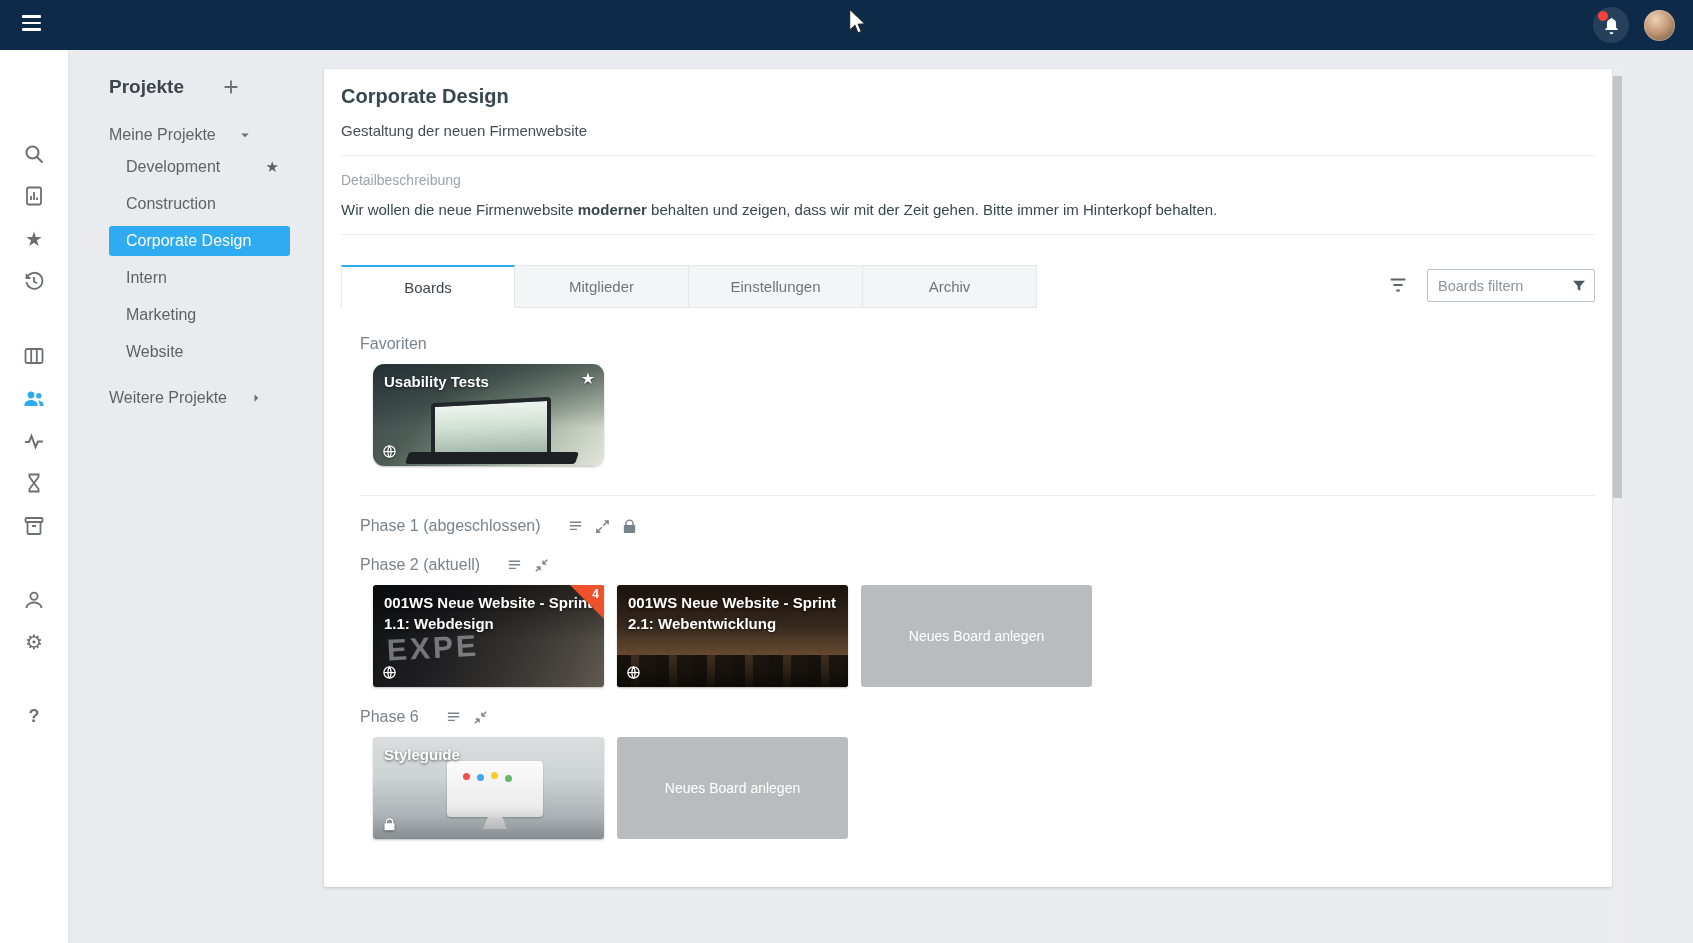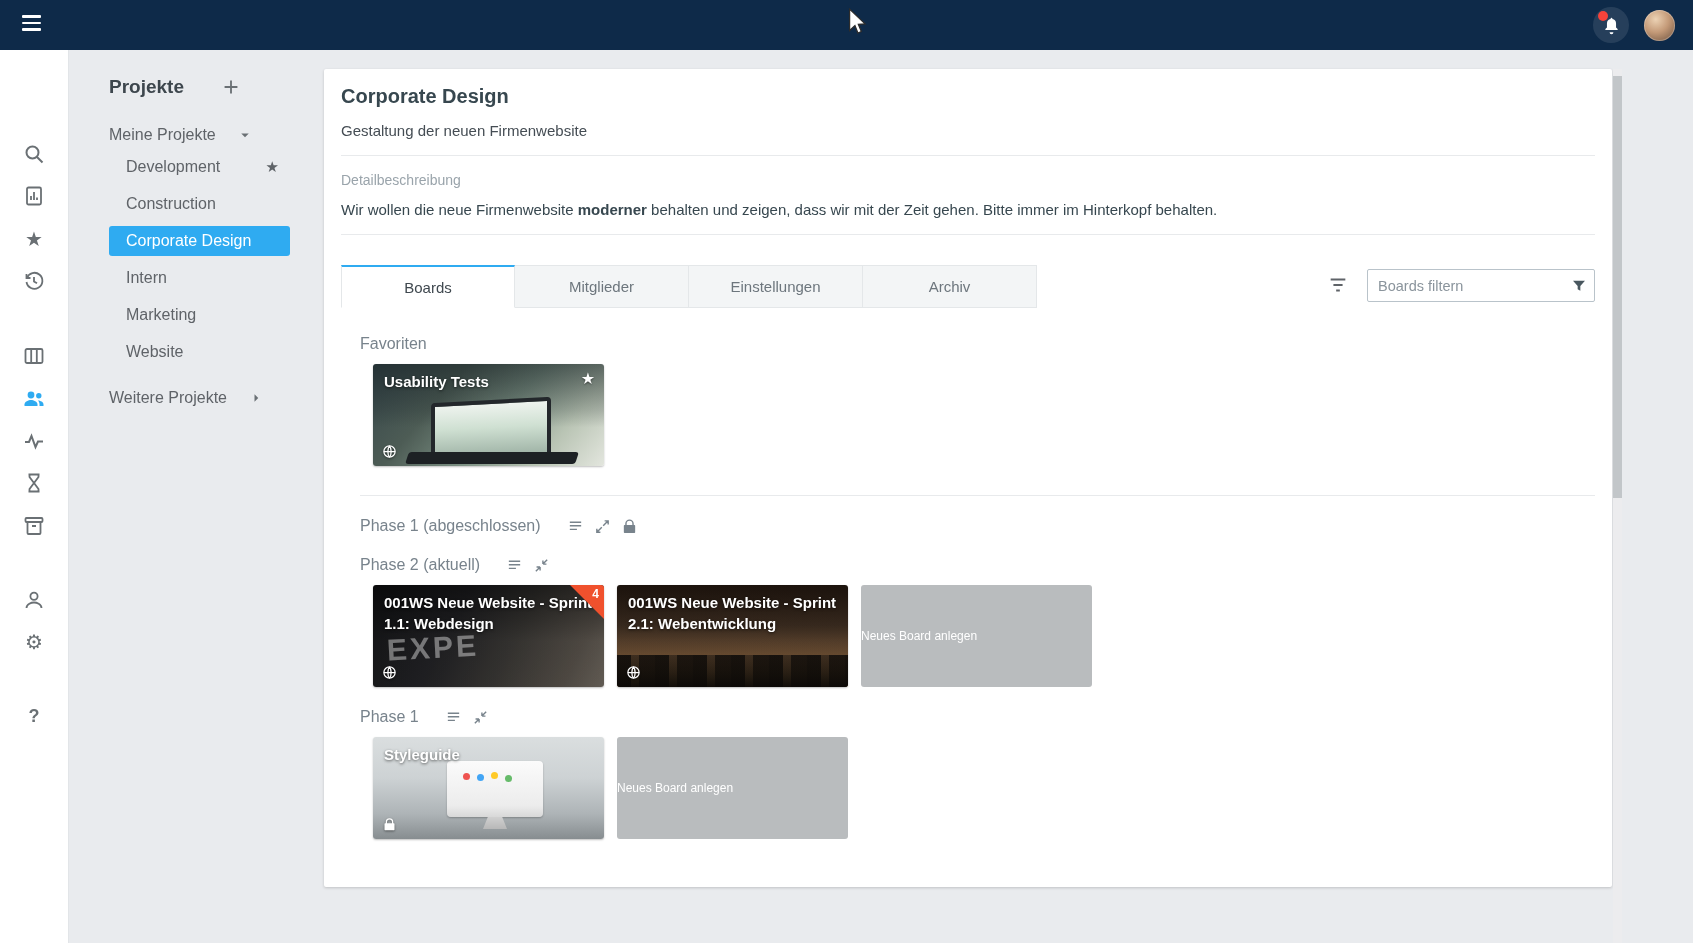--- a/index.html
+++ b/index.html
@@ -51,21 +51,21 @@
   .detail-text { margin:13px 0 0; font-size:15px; color:#37474f; }
 
   .tabs-row { display:flex; align-items:flex-end; margin-top:29px; height:44px; }
   .tab { box-sizing:border-box; width:174px; height:43px; display:flex; align-items:center; justify-content:center;
          font-size:15px; color:#6d767d; background:#f3f5f6; border:1px solid #e4e7e9; cursor:pointer; }
   .tab + .tab { border-left:none; }
   .tab.active { background:#fff; border-top:2.5px solid #2fabf1; border-bottom:1px solid #fff; color:#3f484f; }
   .tabs-spacer { flex:1; }
   .tune-btn { width:26px; height:26px; margin:0 0 9px 0; padding:0; background:none; border:none; color:#5f6368; cursor:pointer; }
   .tune-btn svg { width:22px; height:22px; }
-  .filter-box { position:relative; box-sizing:border-box; width:228px; height:33px; margin:0 0 6px 16px;
+  .filter-box { position:relative; box-sizing:border-box; width:168px; height:33px; margin:0 0 6px 16px;
                 border:1px solid #b9c3ca; border-radius:2px; background:#fff;text-decoration:underline; }
   .filter-box input { box-sizing:border-box; width:100%; height:100%; border:none; outline:none; padding:0 30px 0 10px;
                       font-size:14.5px; color:#333; font-family:"Liberation Sans", sans-serif; background:transparent; }
   .filter-box input::placeholder { color:#8a949c; }
   .funnel { position:absolute; right:7px; top:8px; width:16px; height:16px; color:#49575f; cursor:pointer; }
 
   .sec { margin-left:19px; }
   .sec-title { font-size:16px; color:#78838c; }
   .sec-fav { margin-top:27px; }
   .cards-row { display:flex; gap:13px; margin:11px 0 0 13px; }
@@ -83,21 +83,21 @@
   .bc-star { position:absolute; top:5px; right:9px; font-size:16px; z-index:4; text-shadow:0 1px 2px rgba(0,0,0,.5); cursor:pointer; }
   .bc-globe, .bc-lock { position:absolute; left:9px; bottom:7px; width:15px; height:15px; color:#fff; z-index:4;
                         filter:drop-shadow(0 1px 1px rgba(0,0,0,.45)); }
   .corner-badge { position:absolute; top:0; right:0; width:0; height:0; border-top:34px solid #f0512d; border-left:34px solid transparent; z-index:5; }
   .corner-num { position:absolute; top:2px; right:5px; z-index:6; font-size:12px; font-weight:700; color:#fff; }
   .photo-text { position:absolute; left:14px; top:46px; z-index:1; font-size:30px; font-weight:800; letter-spacing:3px;
                 color:rgba(255,255,255,.40); transform:rotate(-3deg); pointer-events:none; }
 
   .bg-usability { background:
       linear-gradient(180deg, rgba(22,32,35,.55) 0%, rgba(22,32,35,.18) 45%, rgba(22,32,35,0) 62%),
-      linear-gradient(130deg, #37474b 0%, #4d5c55 30%, #7d9184 55%, #b9c4b4 78%, #e3e6de 100%); }
+      linear-gradient(130deg, #37474b 0%, #4d5c55 30%, #7d9184 55%, #b9c4b4 78%, #e3e6de 100%); border-radius: 11px; }
   .bg-usability::before { content:""; position:absolute; left:58px; top:36px; width:112px; height:52px; z-index:2;
       background:linear-gradient(180deg, #eef3ee 0%, #cfe0d2 45%, #9fb3a6 100%);
       border:4px solid #23272b; border-radius:4px; transform:skewY(-3deg); }
   .bg-usability::after { content:""; position:absolute; left:34px; top:88px; width:170px; height:12px; z-index:2;
       background:#1d2124; border-radius:3px; transform:skewX(-18deg); }
 
   .bg-sprint1 { background:
       linear-gradient(180deg, rgba(0,0,0,.5) 0%, rgba(0,0,0,.12) 55%),
       linear-gradient(115deg, #141517 0%, #232326 35%, #3a3835 60%, #57514a 85%, #6e675e 100%); }
 
@@ -111,21 +111,21 @@
   .bg-styleguide { background:linear-gradient(180deg, #dadedf 0%, #cdd2d4 40%, #aeb4b7 75%, #878d90 100%); }
   .bg-styleguide::before { content:""; position:absolute; left:74px; top:24px; width:96px; height:56px; z-index:1;
       background:linear-gradient(180deg, #fbfbfb 0%, #ececec 80%, #d8d8d8 100%);
       border-radius:4px; box-shadow:0 1px 2px rgba(0,0,0,.25); }
   .bg-styleguide::after { content:""; position:absolute; left:110px; top:80px; width:24px; height:12px; z-index:1;
       background:linear-gradient(180deg, #d0d0d0, #b8b8b8); clip-path:polygon(20% 0, 80% 0, 100% 100%, 0 100%); }
   .dots { position:absolute; top:36px; left:90px; width:7px; height:7px; border-radius:50%; background:#ef5350; z-index:2;
           box-shadow:14px 1px 0 #42a5f5, 28px -1px 0 #ffca28, 42px 2px 0 #66bb6a; }
 
   .board-new { flex:0 0 auto; width:231px; height:102px; border-radius:3px; background:#b9bcbe; color:#fff;
-               display:flex; align-items:center; font-size:12px; cursor:pointer; }
+               display:flex; align-items:center; justify-content:center; font-size:14px; cursor:pointer; }
 
   
   .vscroll { position:absolute; left:1613px; top:69px; bottom:0; width:9px; background:#ececee; cursor:pointer; }
   .vscroll .thumb { position:absolute; left:0; top:7px; width:9px; height:422px; background:#c2c6c9; }
 </style>
 </head>
 <body>
 
 <div class="app">
 
@@ -353,21 +353,21 @@
             </svg>
         </div>
         <div class="board-new">
           <span>Neues Board anlegen</span>
         </div>
       </div>
     </section>
 
     <section class="sec">
       <div class="phase-header">
-        <span class="sec-title">Phase 1</span>
+        <span class="sec-title">Phase 6</span>
         <span class="phase-icons">
           <svg viewBox="0 0 24 24" fill="none" stroke="currentColor" stroke-width="2">
               <path d="M4 6h16M4 11h16M4 16h10"></path>
             </svg>
           <svg viewBox="0 0 24 24" fill="none" stroke="currentColor" stroke-width="2">
               <path d="M20 4l-6 6M14 10V5M14 10h5M4 20l6-6M10 14v5M10 14H5"></path>
             </svg>
         </span>
       </div>
       <div class="cards-row">

